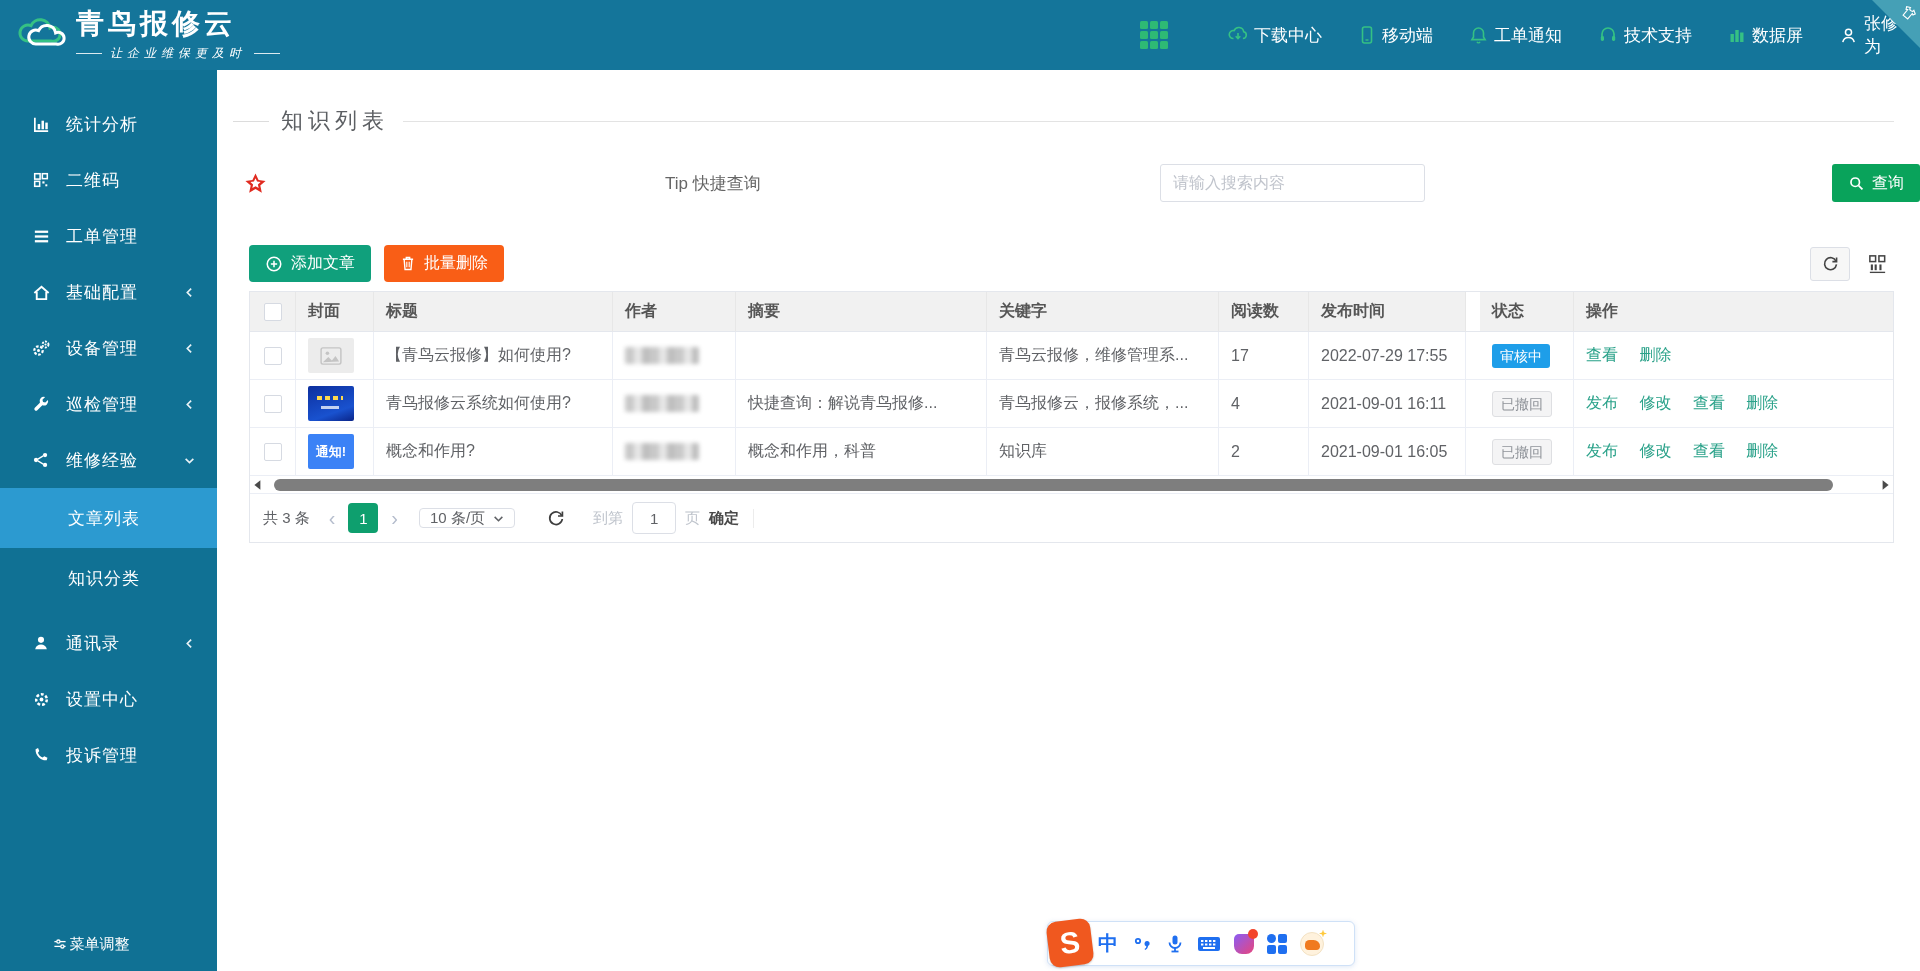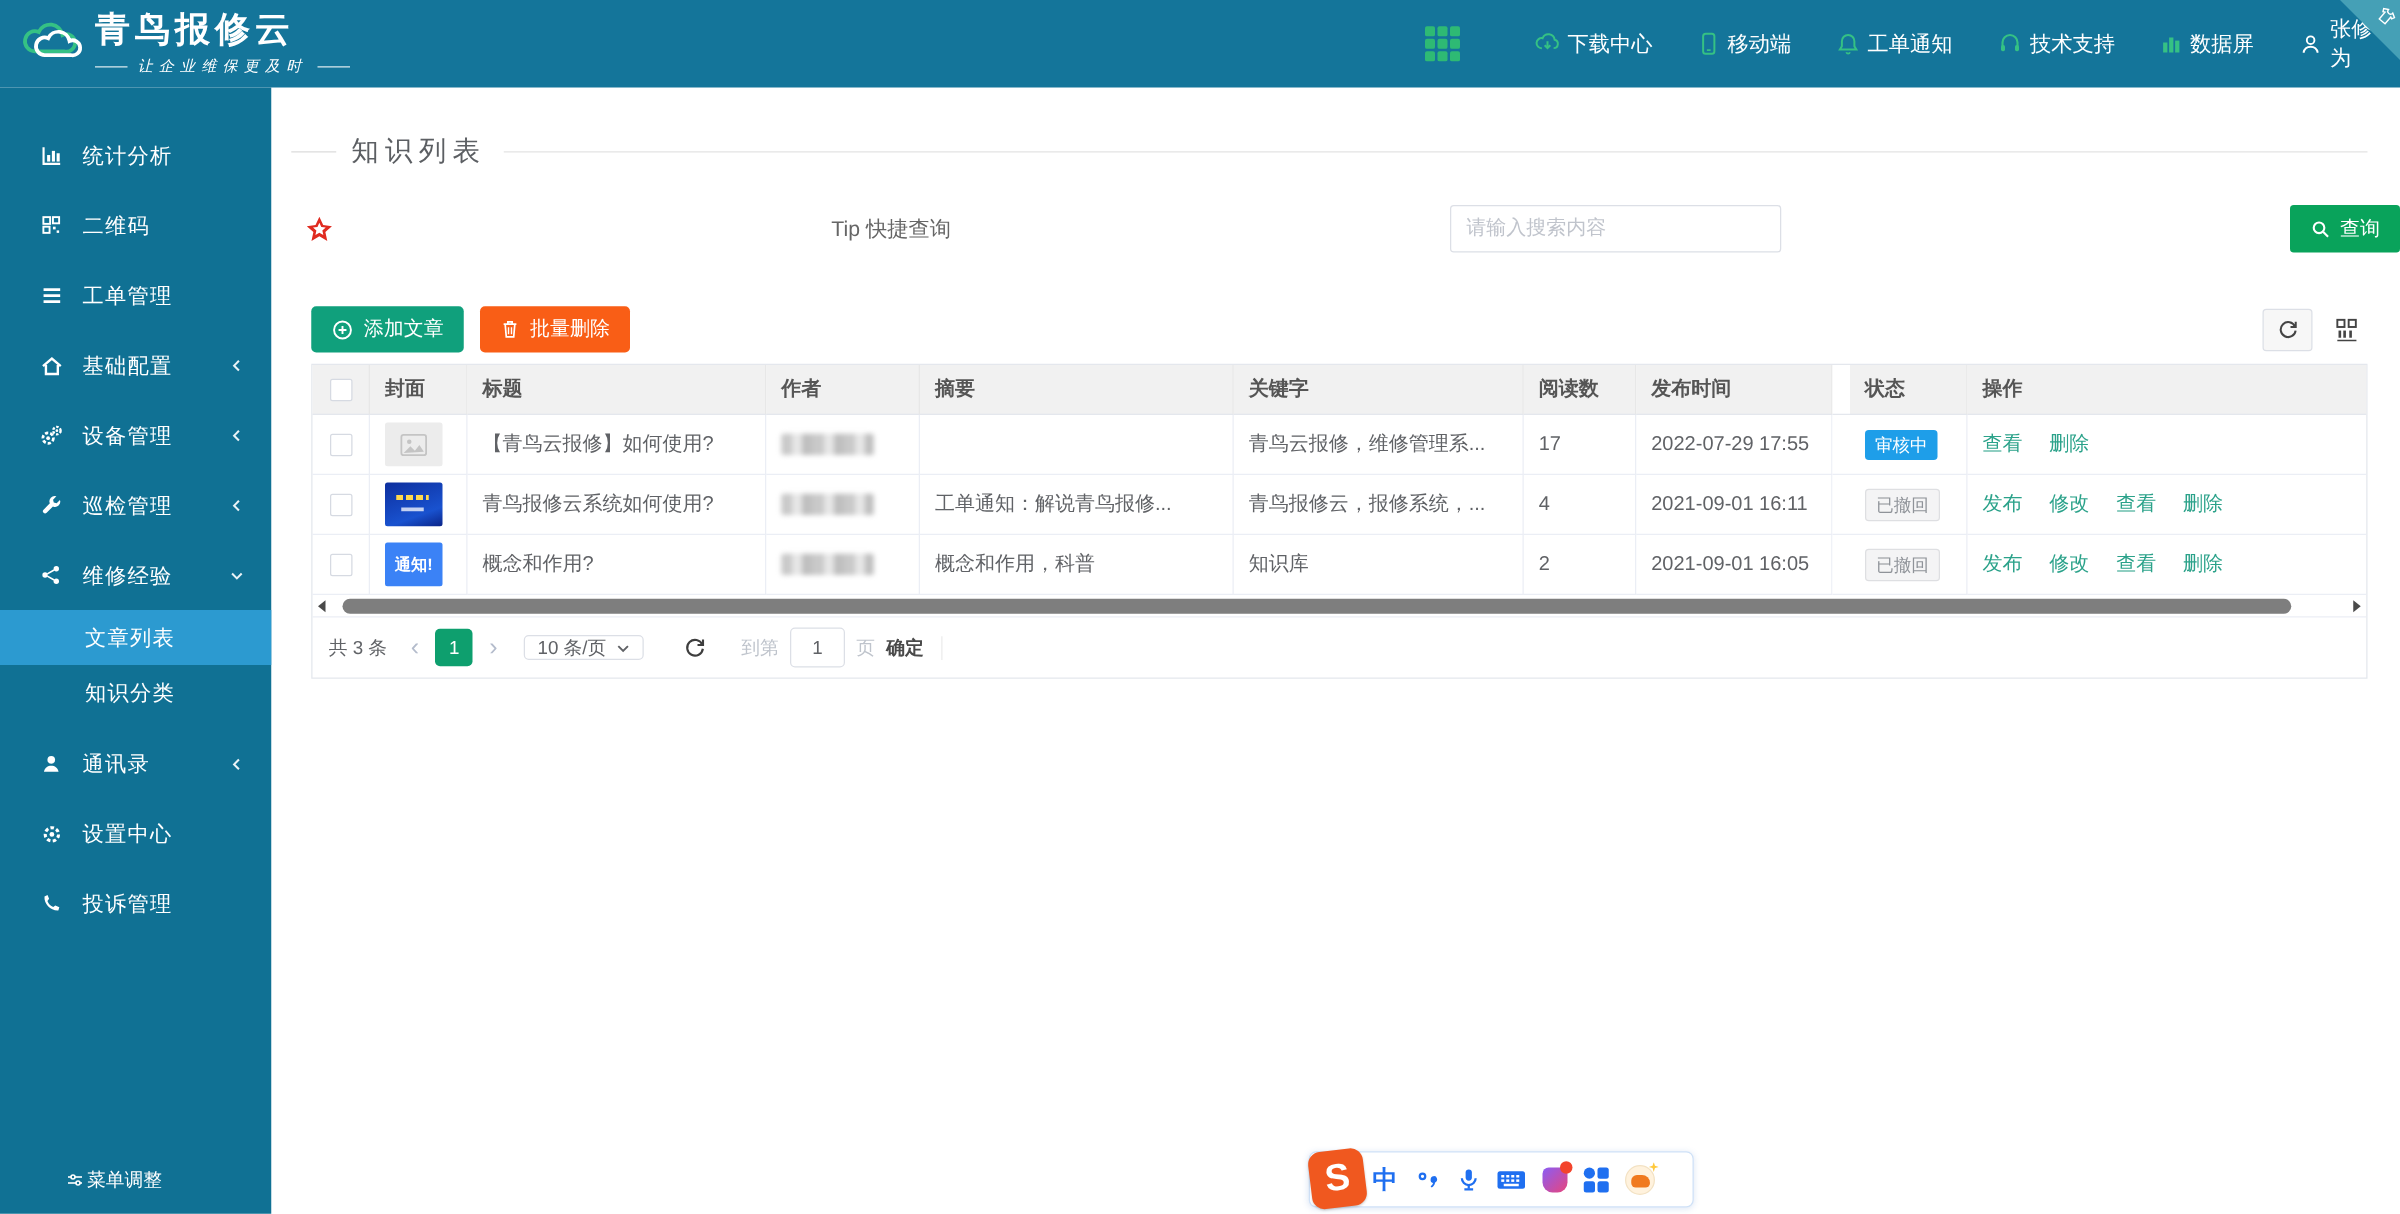--- a/index.html
+++ b/index.html
@@ -30,21 +30,21 @@
   .ribbon-ico { position:absolute; top:5px; right:5px; z-index:31; transform:rotate(40deg); color:#fff; cursor:pointer; }
 
   
   .sidebar { position:absolute; top:70px; left:0; width:217px; height:901px;
     background:#107194; padding-top:26px; z-index:10; }
   .sb-item { height:56px; display:flex; align-items:center; padding:0 22px 0 30px;
     color:#fff; cursor:pointer; position:relative; }
   .sb-ico { width:22px; display:flex; justify-content:center; margin-right:14px; color:#fff; }
   .sb-label { font-size:17px; letter-spacing:1px; flex:1; }
   .sb-chev { display:flex; color:#e8f2f6; }
-  .sb-sub { height:44px; display:flex; align-items:center; padding-left:68px;
+  .sb-sub { height:60px; display:flex; align-items:center; padding-left:68px;
     color:#fff; font-size:17px; letter-spacing:1px; cursor:pointer; }
   .sb-sub.active { background:#2c9ad0; }
   .sb-footer { position:absolute; bottom:10px; left:0; width:181px; height:34px;
     display:flex; align-items:center; justify-content:center; gap:2px;
     color:#fff; font-size:15px; cursor:pointer; }
 
   
   .content { position:absolute; top:70px; left:217px; width:1703px; height:901px; background:#fff; }
   .page-title-row { display:flex; align-items:center; margin:36px 26px 0 16px; }
   .t-dash { width:36px; height:1px; background:#dcdcdc; margin-right:12px; }
@@ -546,21 +546,21 @@
           <td style="text-align:center;">
               <div class="cb"></div>
             </td>
           <td>
               <div class="cover cover-img"></div>
             </td>
           <td>青鸟报修云系统如何使用?</td>
           <td>
               <div class="redacted"></div>
             </td>
-          <td>工单通知：解说青鸟报修...</td>
+          <td>快捷查询：解说青鸟报修...</td>
           <td>青鸟报修云，报修系统，...</td>
           <td>4</td>
           <td>2021-09-01 16:11</td>
           <td class="c-gap"></td>
           <td><span class="badge badge-gray">已撤回</span></td>
           <td>
             <span class="op">发布</span>
             <span class="op">修改</span>
             <span class="op">查看</span>
             <span class="op">删除</span>

